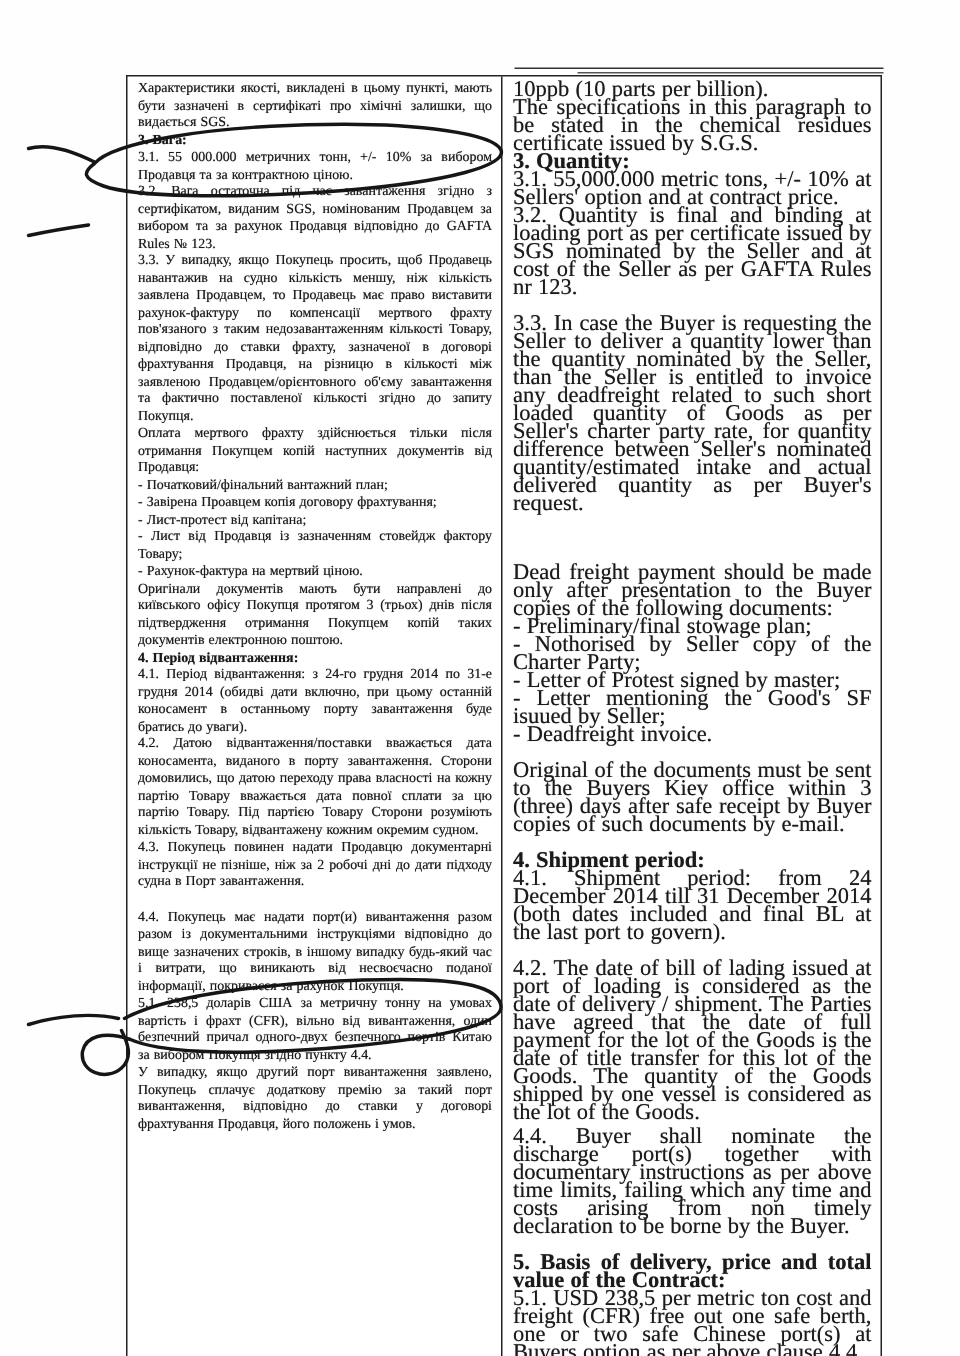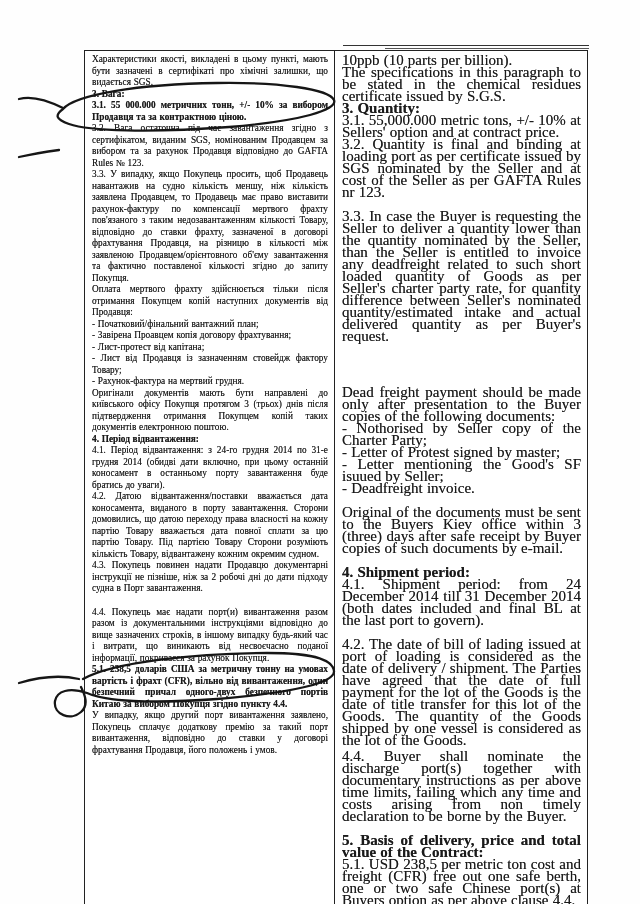--- a/index.html
+++ b/index.html
@@ -37,21 +37,21 @@
     flex:1;
     font-size:15px;
     line-height:12px;
   }
   p.para {
     text-align:justify;
     text-shadow:0 0 0.5px rgba(25,25,25,0.65);
     word-spacing:0.4px;
   }
   p.heading { font-weight:bold; }
-  p.circled { position:relative;font-weight:bold; }
+  p.circled { position:relative; }
   .pen-svg {
     position:absolute;
     pointer-events:none;
     overflow:visible;
     z-index:3;
   }
   .pen-svg path {
     fill:none;
     stroke-width:2.3;
     stroke-linecap:round;
@@ -79,41 +79,42 @@
         <path stroke="#161616" d="M 2,30 C 16,26 32,32 46,39"></path>
         <path stroke="#161616" d="M 2,88 C 16,85 28,83 42,81"></path>
       </svg></p>
           <p class="para body">3.2. Вага остаточна під час завантаження згідно з сертифікатом, виданим SGS, номінованим Продавцем за вибором та за рахунок Продавця відповідно до GAFTA Rules № 123.</p>
           <p class="para body">3.3. У випадку, якщо Покупець просить, щоб Продавець навантажив на судно кількість меншу, ніж кількість заявлена Продавцем, то Продавець має право виставити рахунок-фактуру по компенсації мертвого фрахту пов'язаного з таким недозавантаженням кількості Товару, відповідно до ставки фрахту, зазначеної в договорі фрахтування Продавця, на різницю в кількості між заявленою Продавцем/орієнтовного об'єму завантаження та фактично поставленої кількості згідно до запиту Покупця.</p>
           <p class="para body">Оплата мертвого фрахту здійснюється тільки після отримання Покупцем копій наступних документів від Продавця:</p>
           <p class="para body">- Початковий/фінальний вантажний план;</p>
           <p class="para body">- Завірена Проавцем копія договору фрахтування;</p>
           <p class="para body">- Лист-протест від капітана;</p>
           <p class="para body">- Лист від Продавця із зазначенням стовейдж фактору Товару;</p>
-          <p class="para body">- Рахунок-фактура на мертвий грудня.</p>
+          <p class="para body">- Рахунок-фактура на мертвий ціною.</p>
           <p class="para body">Оригінали документів мають бути направлені до київського офісу Покупця протягом 3 (трьох) днів після підтвердження отримання Покупцем копій таких документів електронною поштою.</p>
           <p class="para heading">4. Період відвантаження:</p>
           <p class="para body">4.1. Період відвантаження: з 24-го грудня 2014 по 31-е грудня 2014 (обидві дати включно, при цьому останній коносамент в останньому порту завантаження буде братись до уваги).</p>
           <p class="para body">4.2. Датою відвантаження/поставки вважається дата коносамента, виданого в порту завантаження. Сторони домовились, що датою переходу права власності на кожну партію Товару вважається дата повної сплати за цю партію Товару. Під партією Товару Сторони розуміють кількість Товару, відвантажену кожним окремим судном.</p>
           <p class="para body">4.3. Покупець повинен надати Продавцю документарні інструкції не пізніше, ніж за 2 робочі дні до дати підходу судна в Порт завантаження.</p>
           <p class="para body" style="margin-top: 12px;">4.4. Покупець має надати порт(и) вивантаження разом разом із документальними інструкціями відповідно до вище зазначених строків, в іншому випадку будь-який час і витрати, що виникають від несвоєчасно поданої інформації, покриваєся за рахунок Покупця.</p>
           <p class="para body circled">5.1. 238,5 доларів США за метричну тонну на умовах вартість і фрахт (CFR), вільно від вивантаження, один безпечний причал одного-двух безпечного портів Китаю за вибором Покупця згідно пункту 4.4.<svg class="pen-svg" style="left:-75px; top:-27px; width:340px; height:96px;" viewBox="0 0 340 96">
         <path stroke="#161616" d="M 66,42 C 96,25 180,16 250,16 C 302,16 316,24 317,34 C 318,46 274,56 200,62 C 132,67 88,64 70,56 C 52,50 40,54 38,64 C 36,78 54,84 64,75 C 72,68 68,58 64,50"></path>
         <path stroke="#161616" d="M 2,46 C 22,40 44,38 62,42"></path>
       </svg></p>
           <p class="para body">У випадку, якщо другий порт вивантаження заявлено, Покупець сплачує додаткову премію за такий порт вивантаження, відповідно до ставки у договорі фрахтування Продавця, його положень і умов.</p>
         </div>
       <div class="col col-right" id="col-right">
           <p class="para body">10ppb (10 parts per billion).</p>
           <p class="para body">The specifications in this paragraph to be stated in the chemical residues certificate issued by S.G.S.</p>
           <p class="para heading">3. Quantity:</p>
           <p class="para body">3.1. 55,000.000 metric tons, +/- 10% at Sellers' option and at contract price.</p>
           <p class="para body">3.2. Quantity is final and binding at loading port as per certificate issued by SGS nominated by the Seller and at cost of the Seller as per GAFTA Rules nr 123.</p>
           <p class="para body" style="margin-top: 12px;">3.3. In case the Buyer is requesting the Seller to deliver a quantity lower than the quantity nominated by the Seller, than the Seller is entitled to invoice any deadfreight related to such short loaded quantity of Goods as per Seller's charter party rate, for quantity difference between Seller's nominated quantity/estimated intake and actual delivered quantity as per Buyer's request.</p>
-          <p class="para body" style="margin-top: 44px;">Dead freight payment should be made only after presentation to the Buyer copies of the following documents:</p>
+          <p class="para body" style="margin-top: 34px;">Dead freight payment should be made only after presentation to the Buyer copies of the following documents:</p>
+          <p class="para body">- Preliminary/final stowage plan;</p>
           <p class="para body">- Nothorised by Seller copy of the Charter Party;</p>
           <p class="para body">- Letter of Protest signed by master;</p>
           <p class="para body">- Letter mentioning the Good's SF isuued by Seller;</p>
           <p class="para body">- Deadfreight invoice.</p>
           <p class="para body" style="margin-top: 12px;">Original of the documents must be sent to the Buyers Kiev office within 3 (three) days after safe receipt by Buyer copies of such documents by e-mail.</p>
           <p class="para heading" style="margin-top: 12px;">4. Shipment period:</p>
           <p class="para body">4.1. Shipment period: from 24 December 2014 till 31 December 2014 (both dates included and final BL at the last port to govern).</p>
           <p class="para body" style="margin-top: 12px;">4.2. The date of bill of lading issued at port of loading is considered as the date of delivery / shipment. The Parties have agreed that the date of full payment for the lot of the Goods is the date of title transfer for this lot of the Goods. The quantity of the Goods shipped by one vessel is considered as the lot of the Goods.</p>
           <p class="para body" style="margin-top: 4px;">4.4. Buyer shall nominate the discharge port(s) together with documentary instructions as per above time limits, failing which any time and costs arising from non timely declaration to be borne by the Buyer.</p>
           <p class="para heading" style="margin-top: 12px;">5. Basis of delivery, price and total value of the Contract:</p>

